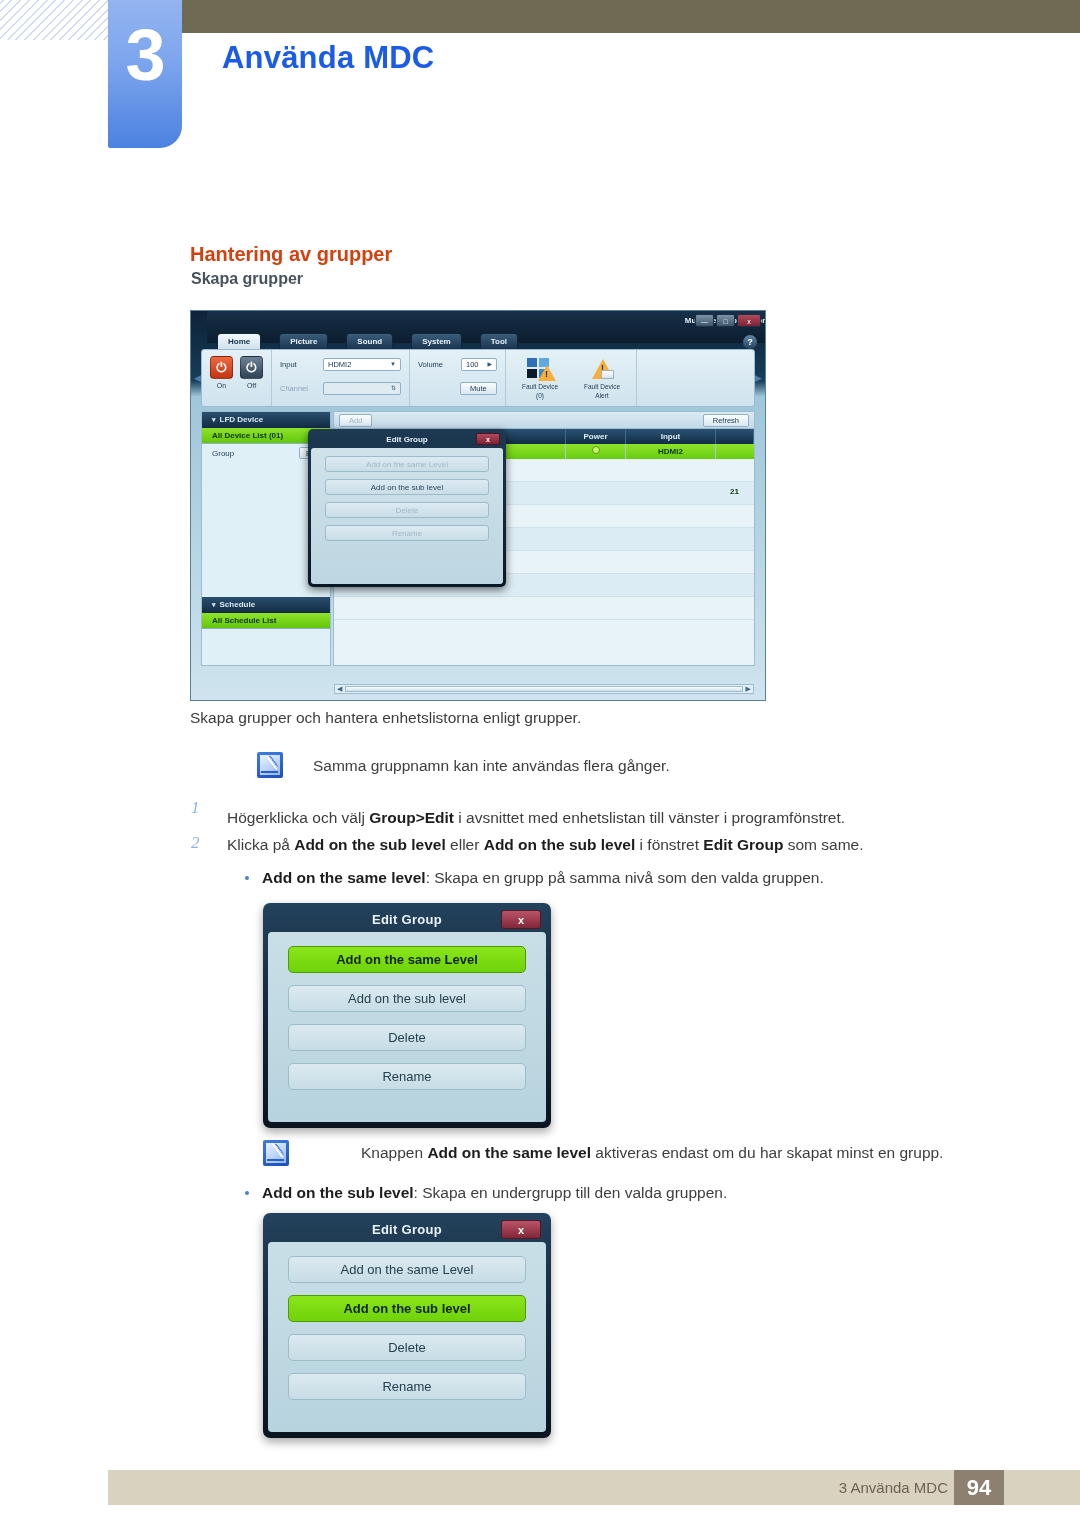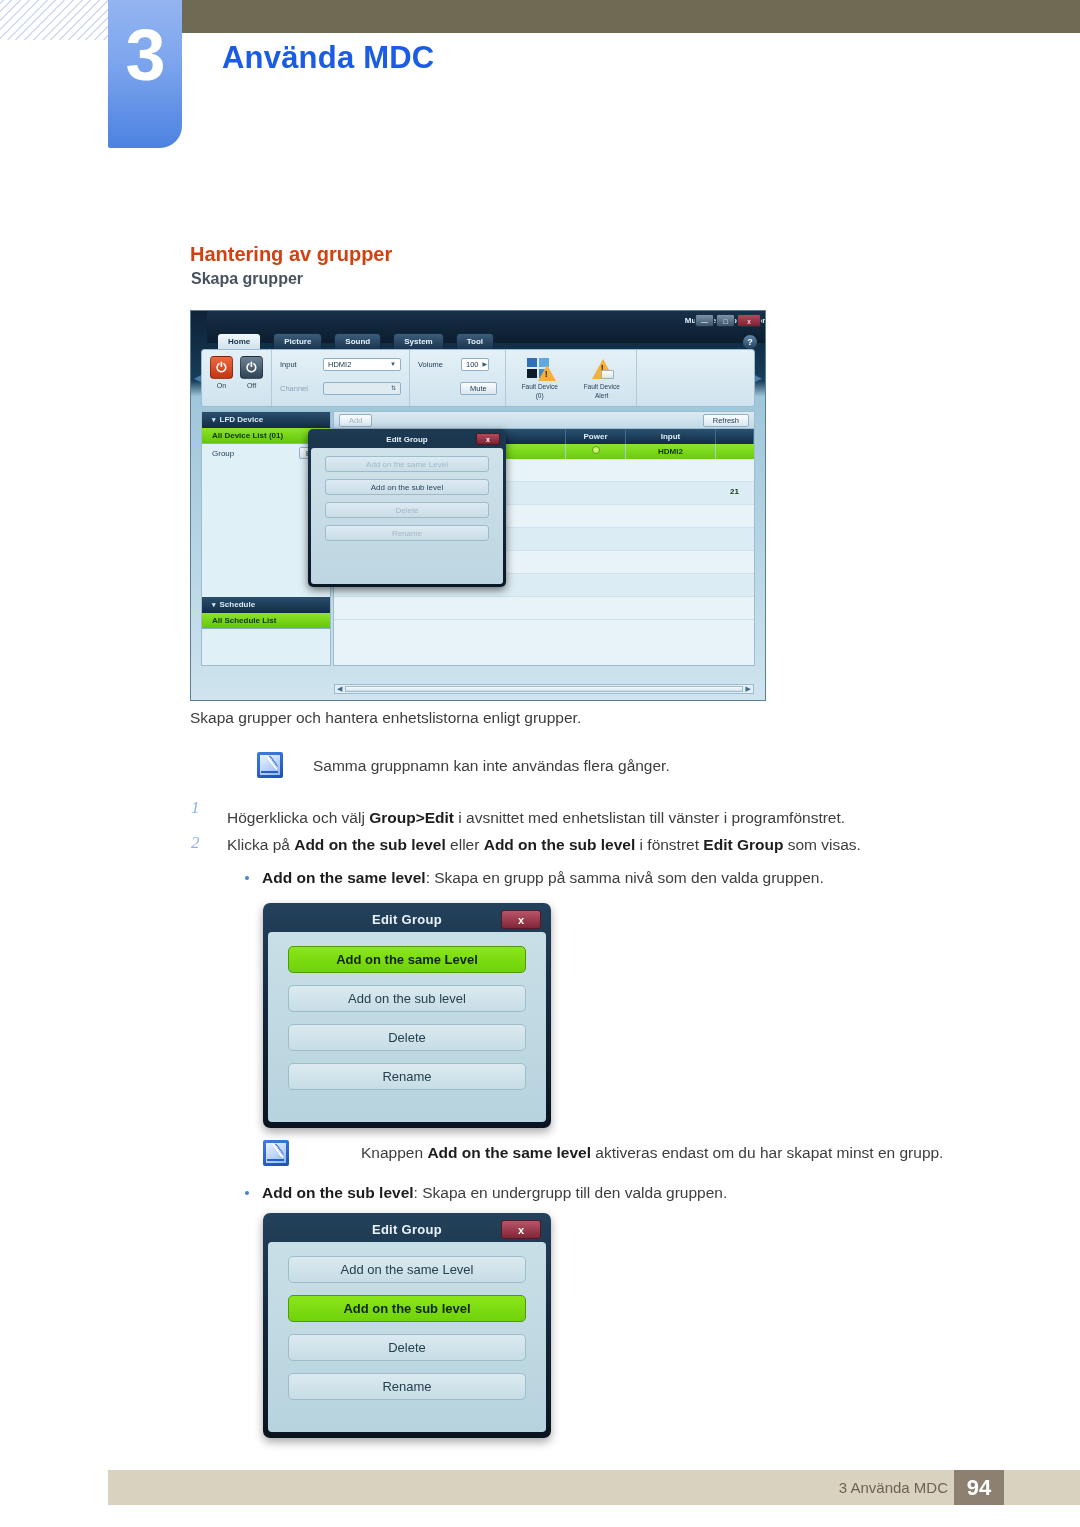--- a/index.html
+++ b/index.html
@@ -110,21 +110,21 @@
   .win-btns { position:absolute; right:4px; top:3px; display:flex; gap:2px; }
   .win-btn {
     width:19px; height:13px; border-radius:2px;
     background: linear-gradient(180deg,#6f8aa2 0%,#3d5management 100%);
     background: linear-gradient(180deg,#7c94aa 0%,#3c5468 100%);
     color:#fff; font-size:7px; line-height:13px; text-align:center;
     border:1px solid #1d3044;
   }
   .win-btn.close { background: linear-gradient(180deg,#b04a5c 0%,#7d2335 100%); width:24px;}
 
-  .mdc-tabs { position:absolute; left:26px; top:22px; display:flex; gap:12px;text-align:right; }
+  .mdc-tabs { position:absolute; left:26px; top:22px; display:flex; gap:18px;text-align:right; }
   .mdc-tab {
     height:16px; padding:0 10px; line-height:16px;
     font-size:8px; font-weight:bold; color:#e8f1f8;
     background: linear-gradient(180deg,#3b5d79 0%,#1b3551 100%);
     border-radius:4px 4px 0 0; border:1px solid #12273c; border-bottom:none;
   }
   .mdc-tab.active {
     color:#16354f;
     background: linear-gradient(180deg,#f2f8fb 0%,#cfe2ed 100%);
   }
@@ -384,21 +384,21 @@
           <div class="fld-box dim" style="width:78px;">
             <span></span>
             <span class="caret">⇅</span>
           </div>
         </div>
       </div>
 
       <div class="rgrp" style="flex-direction:column;justify-content:center;align-items:flex-start;">
         <div class="fld-row">
           <div class="fld-lbl">Volume</div>
-          <div class="fld-box" style="width:28px;align-items:center;">
+          <div class="fld-box" style="width:36px;align-items:center;">
             <span>100</span>
             <span class="caret">▶</span>
           </div>
         </div>
         <div class="fld-row" style="margin-left:42px;">
           <div class="btn-sm">Mute</div>
         </div>
       </div>
 
       <div class="rgrp" style="gap:10px;align-items:center;">
@@ -492,21 +492,21 @@
         <div class="pen"></div>
         <div class="line"></div>
     </div>
     <div class="note-txt" style="left:313px; top:756px; width:640px;">Samma gruppnamn kan inte användas flera gånger.</div>
   </div>
 
   <div class="step-num" style="left:191px; top:798px;">1</div>
   <div class="para" style="left:227px; top:799px; width:740px;margin-top:8px;"><span>Högerklicka och välj </span><b>Group&gt;Edit</b><span> i avsnittet med enhetslistan till vänster i programfönstret.</span></div>
 
   <div class="step-num" style="left:191px; top:833px;">2</div>
-  <div class="para" style="left:227px; top:834px; width:750px;"><span>Klicka på </span><b>Add on the sub level</b><span> eller </span><b>Add on the sub level</b><span> i fönstret </span><b>Edit Group</b><span> som visas.</span></div>
+  <div class="para" style="left:227px; top:834px; width:750px;"><span>Klicka på </span><b>Add on the sub level</b><span> eller </span><b>Add on the sub level</b><span> i fönstret </span><b>Edit Group</b><span> som same.</span></div>
 
   <div class="bullet-dot" style="left:245px; top:876px;"></div>
   <div class="para" style="left:262px; top:867px; width:700px;"><b>Add on the same level</b><span>: Skapa en grupp på samma nivå som den valda gruppen.</span></div>
 
   <div class="eg-dialog" style="left:263px; top:903px;">
     <div class="d-title">Edit Group</div>
     <div class="d-close">x</div>
     <div class="d-body">
       <div class="d-btn hl">Add on the same Level</div>
       <div class="d-btn">Add on the sub level</div>

